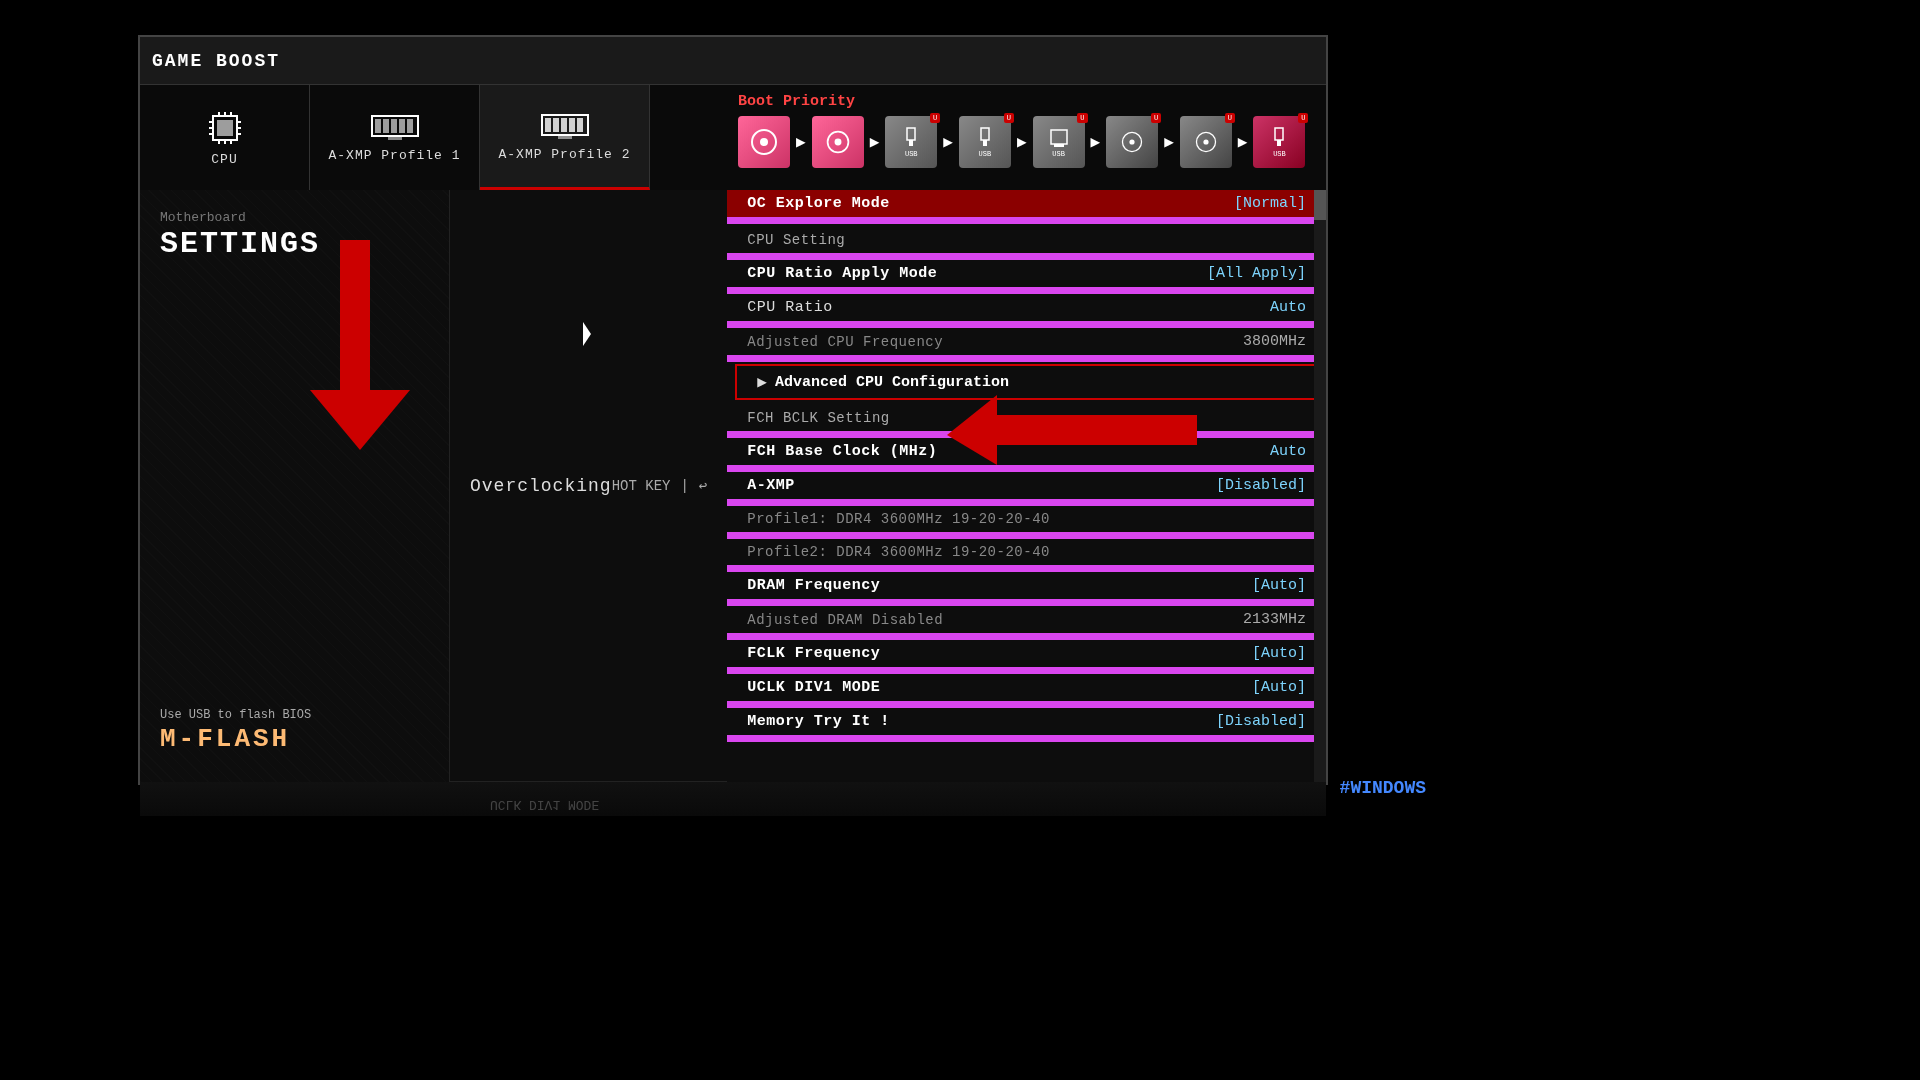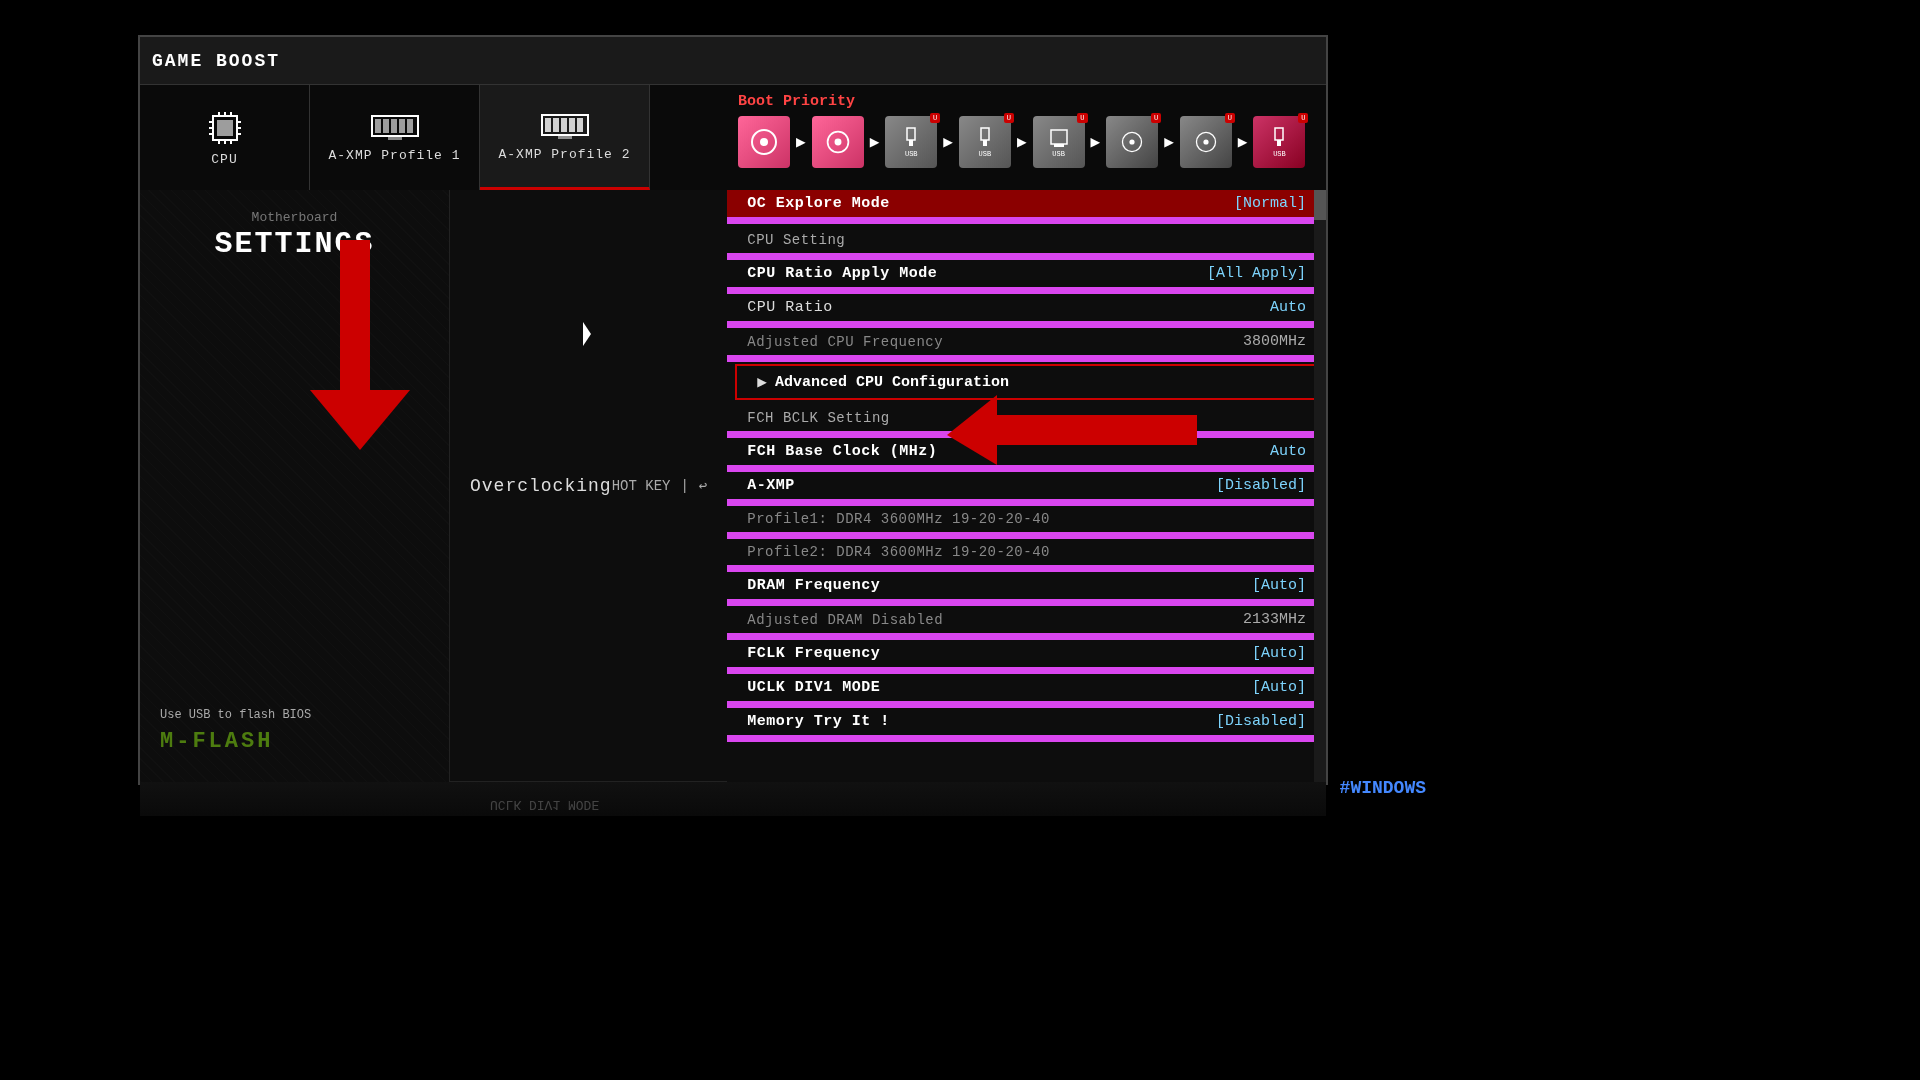--- a/index.html
+++ b/index.html
@@ -156,21 +156,20 @@
         #222 0px,
         #222 1px,
         transparent 1px,
         transparent 8px
       );
     }
     .sidebar-content {
       position: relative;
       z-index: 2;
       padding: 20px;
-      text-align: center;
     }
     .sidebar-title {
       color: #777;
       font-size: 13px;
       margin-bottom: 2px;
     }
     .sidebar-heading {
       color: #fff;
       font-size: 30px;
       font-weight: bold;
@@ -201,22 +200,22 @@
     
     .usb-flash {
       position: absolute;
       bottom: 60px;
       left: 20px;
       color: #aaa;
       font-size: 12px;
       text-align: center;
     }
     .m-flash-label {
-      color: #4d7c0f;
-      font-size: 22px;
+      color: #fdba74;
+      font-size: 26px;
       font-weight: bold;
       letter-spacing: 3px;
       text-align: center;
       position: absolute;
       bottom: 28px;
       left: 20px;
     }
 
     
     .right-panel {

